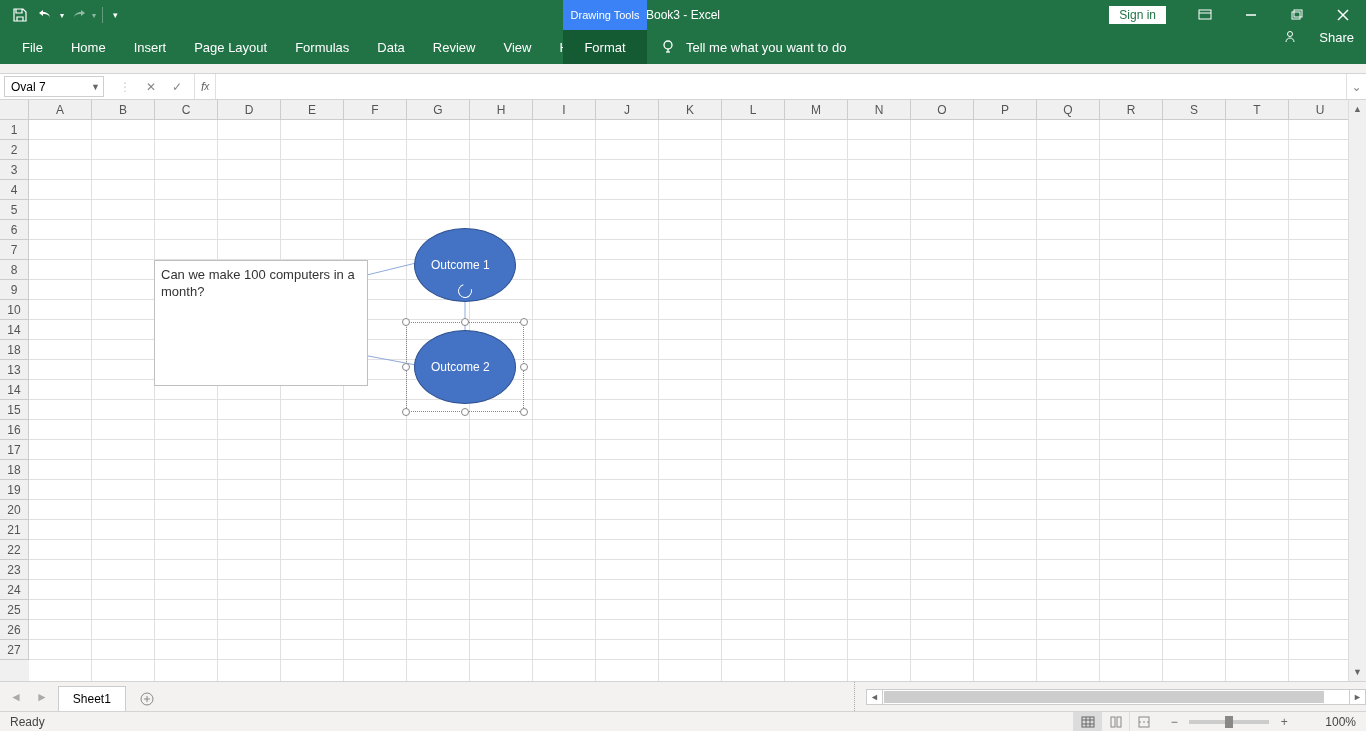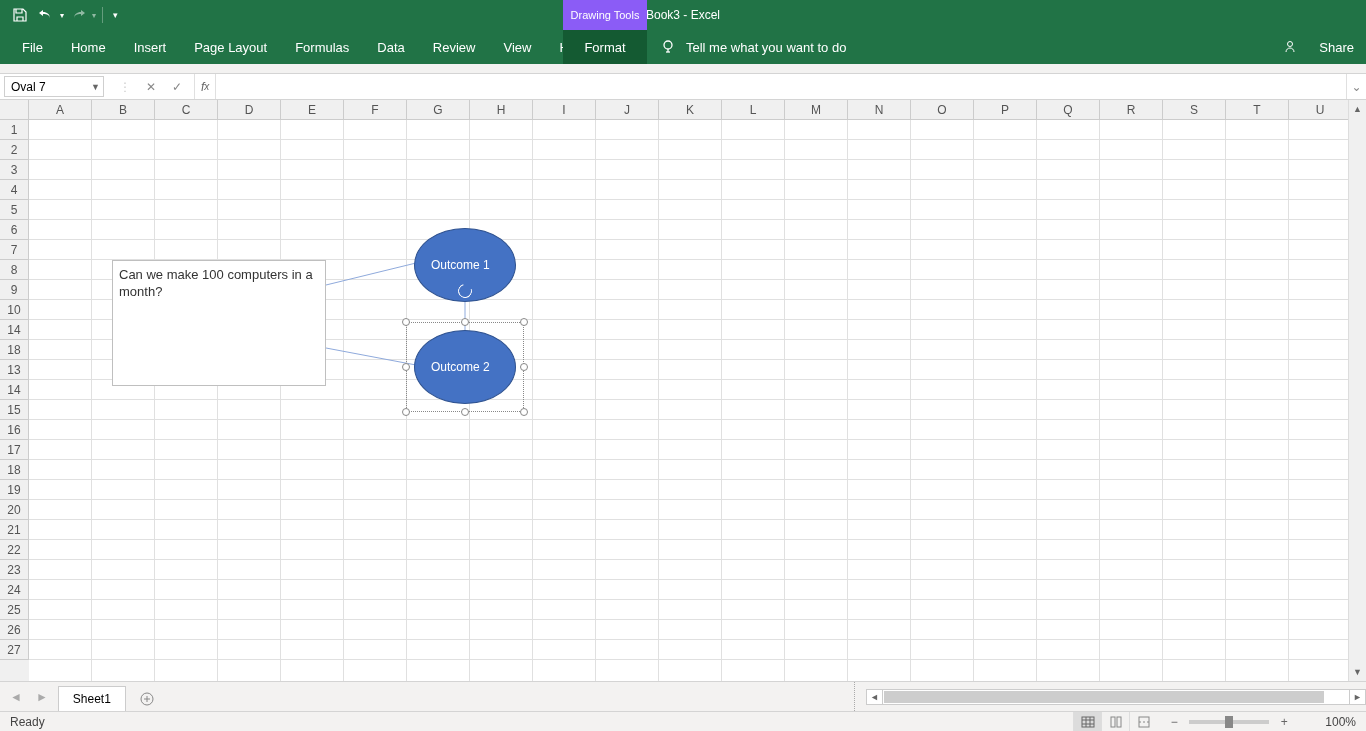--- a/index.html
+++ b/index.html
@@ -6,31 +6,31 @@
 body { width: 1366px; height: 731px; overflow: hidden; background: #fff; position: relative; }
 
 
 .title-bar { height: 30px; background: #217346; display: flex; align-items: center; color: #fff; font-size: 12px; position: relative; }
 .qat { display: flex; align-items: center; gap: 2px; padding-left: 8px; height: 100%; }
 .qat-item { width: 24px; height: 24px; display: flex; align-items: center; justify-content: center; cursor: pointer; }
 .qat-item.disabled { opacity: 0.5; }
 .qat-sep { width: 1px; height: 16px; background: rgba(255,255,255,.3); margin: 0 4px; }
 .title-center { position: absolute; left: 50%; transform: translateX(-50%); display: flex; gap: 0; }
 .title-text { padding: 0 6px; }
-.drawing-tools { position: absolute; left: 563px; width: 84px; height: 30px; background: #8b5cf6; display: flex; align-items: center; justify-content: center; font-size: 11px; }
+.drawing-tools { position: absolute; left: 563px; width: 84px; height: 30px; background: #3b82f6; display: flex; align-items: center; justify-content: center; font-size: 11px; }
 .title-right { position: absolute; right: 0; display: flex; align-items: center; height: 100%; }
 .sign-in { background: #fff; color: #217346; padding: 2px 10px; font-size: 12px; margin-right: 16px; cursor: pointer; }
 .win-btn { width: 46px; height: 30px; display: flex; align-items: center; justify-content: center; cursor: pointer; }
 
 
 .ribbon-tabs { height: 34px; background: #217346; display: flex; align-items: center; color: #fff; font-size: 13px; padding-left: 8px; position: relative; }
 .ribbon-tab { padding: 0 14px; height: 100%; display: flex; align-items: center; cursor: pointer; }
 .format-tab { position: absolute; left: 563px; width: 84px; height: 34px; background: #145a32; display: flex; align-items: center; justify-content: center; cursor: pointer; }
 .tell-me { position: absolute; left: 660px; display: flex; align-items: center; gap: 10px; color: #fff; font-size: 13px; }
-.share-btn { position: absolute; right: 12px; display: flex; align-items: center; gap: 22px; cursor: pointer; height:100%;}
+.share-btn { position: absolute; right: 12px; display: flex; gap: 22px; cursor: pointer; height:100%;}
 
 
 .ribbon-strip { height: 10px; background: #f3f2f1; border-bottom: 1px solid #d4d4d4; }
 
 
 .formula-bar { height: 26px; background: #fff; border-bottom: 1px solid #d4d4d4; display: flex; align-items: stretch; font-size: 12px; }
 .name-box { width: 100px; border: 1px solid #cfcfcf; margin: 2px 4px; display: flex; align-items: center; padding: 0 6px; background: #fff; position: relative; }
 .name-box-dd { position: absolute; right: 3px; color: #666; font-size: 9px; }
 .fb-btn-group { display: flex; align-items: center; border-right: 1px solid #e0e0e0; padding: 0 6px; gap: 4px;}
 .fb-btn { width: 22px; display:flex; align-items:center; justify-content:center; color: #888; cursor: pointer;}
@@ -45,21 +45,21 @@
 .col-h { width: 63px; border-right: 1px solid #ccc; border-bottom: 1px solid #ccc; display:flex; align-items:center; justify-content:center; font-size: 12px; color: #555; background:#f0f0f0; flex-shrink:0;}
 .row-headers { position: absolute; left:0; top:20px; width:29px; bottom:0; background:#f0f0f0;}
 .row-h { height:20px; border-bottom:1px solid #ccc; border-right:1px solid #ccc; display:flex; align-items:center; justify-content:center; font-size:12px; color:#555;}
 .cells { position:absolute; left:29px; top:20px; right:0; bottom:0; }
 .grid-lines-v { position:absolute; top:0; bottom:0; left:0; right:0;}
 .gv { position:absolute; top:0; bottom:0; width:1px; background:#e0e0e0;}
 .grid-lines-h { position:absolute; top:0; bottom:0; left:0; right:0;}
 .gh { position:absolute; left:0; right:0; height:1px; background:#e0e0e0;}
 
 
-.shape-textbox { position:absolute; background:#fff; border:1px solid #bfbfbf; font-size:13px; color:#333; padding:6px; line-height:1.3;}
+.shape-textbox { position:absolute; background:#fff; border:1px solid #bfbfbf; font-size:13px; color:#333; padding:6px; line-height:1.3;margin-left:42px;}
 .shape-oval { position:absolute; border-radius:50%; background:#4472C4; border:1px solid #2f528f; color:#fff; font-size:12px; display:flex; align-items:center; padding-left:16px; line-height:1.25;}
 .connector { position:absolute; pointer-events:none; }
 .sel-box { position:absolute; border:1px dotted #888; pointer-events:none;}
 .sel-handle { position:absolute; width:8px; height:8px; background:#fff; border:1px solid #888; border-radius:50%;}
 .rot-handle { position:absolute; width:14px; height:14px; border:1.5px solid #fff; border-radius:50%; border-top-color:transparent; transform:rotate(30deg);}
 
 .vscroll { position:absolute; right:0; top:0; width:18px; bottom:0; background:#f0f0f0; border-left:1px solid #ddd;}
 .vscroll .up,.vscroll .down{height:18px; display:flex;align-items:center;justify-content:center;color:#666;font-size:9px;cursor:pointer;}
 .vscroll .down{position:absolute;bottom:0;width:100%;}
 
@@ -110,20 +110,46 @@
         </svg>
     </div>
     <span style="color:rgba(255,255,255,.5);font-size:8px;">▾</span>
     <span class="qat-sep"></span>
     <span style="color:#fff;font-size:9px;padding:0 4px;">▾</span>
   </div>
   <div class="title-center">
     <span class="title-text">Book3 - Excel</span>
   </div>
   <div class="drawing-tools">Drawing Tools</div>
+  <div class="title-right">
+    <div class="sign-in">Sign in</div>
+    <div class="win-btn">
+      <svg width="14" height="12" viewBox="0 0 14 12">
+          <rect x="1" y="1" width="12" height="9" fill="none" stroke="#fff"></rect>
+          <line x1="1" y1="4" x2="13" y2="4" stroke="#fff"></line>
+        </svg>
+    </div>
+    <div class="win-btn">
+      <svg width="12" height="12">
+          <line x1="1" y1="6" x2="11" y2="6" stroke="#fff" stroke-width="1.5"></line>
+        </svg>
+    </div>
+    <div class="win-btn">
+      <svg width="12" height="12">
+          <rect x="1" y="3" width="8" height="7" fill="none" stroke="#fff"></rect>
+          <rect x="3" y="1" width="8" height="7" fill="none" stroke="#fff"></rect>
+        </svg>
+    </div>
+    <div class="win-btn">
+      <svg width="12" height="12">
+          <line x1="1" y1="1" x2="11" y2="11" stroke="#fff" stroke-width="1.5"></line>
+          <line x1="11" y1="1" x2="1" y2="11" stroke="#fff" stroke-width="1.5"></line>
+        </svg>
+    </div>
+  </div>
 </div>
 
 <div class="ribbon-tabs">
   <div class="ribbon-tab">File</div>
   <div class="ribbon-tab">Home</div>
   <div class="ribbon-tab">Insert</div>
   <div class="ribbon-tab">Page Layout</div>
   <div class="ribbon-tab">Formulas</div>
   <div class="ribbon-tab">Data</div>
   <div class="ribbon-tab">Review</div>

